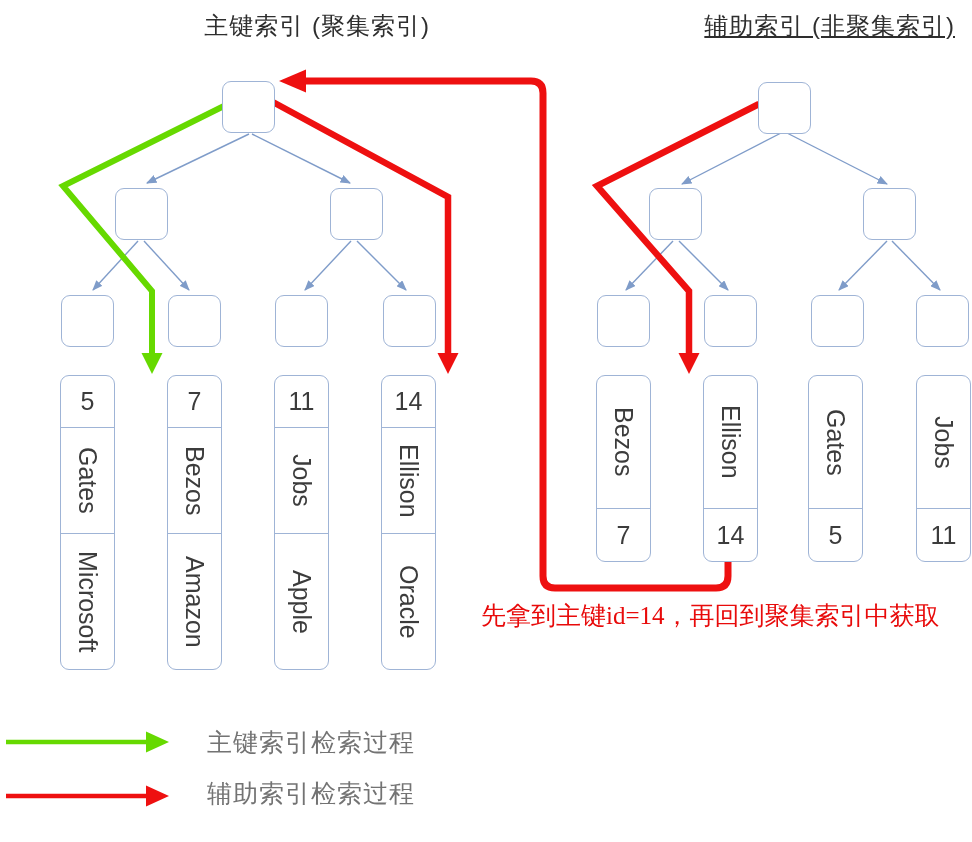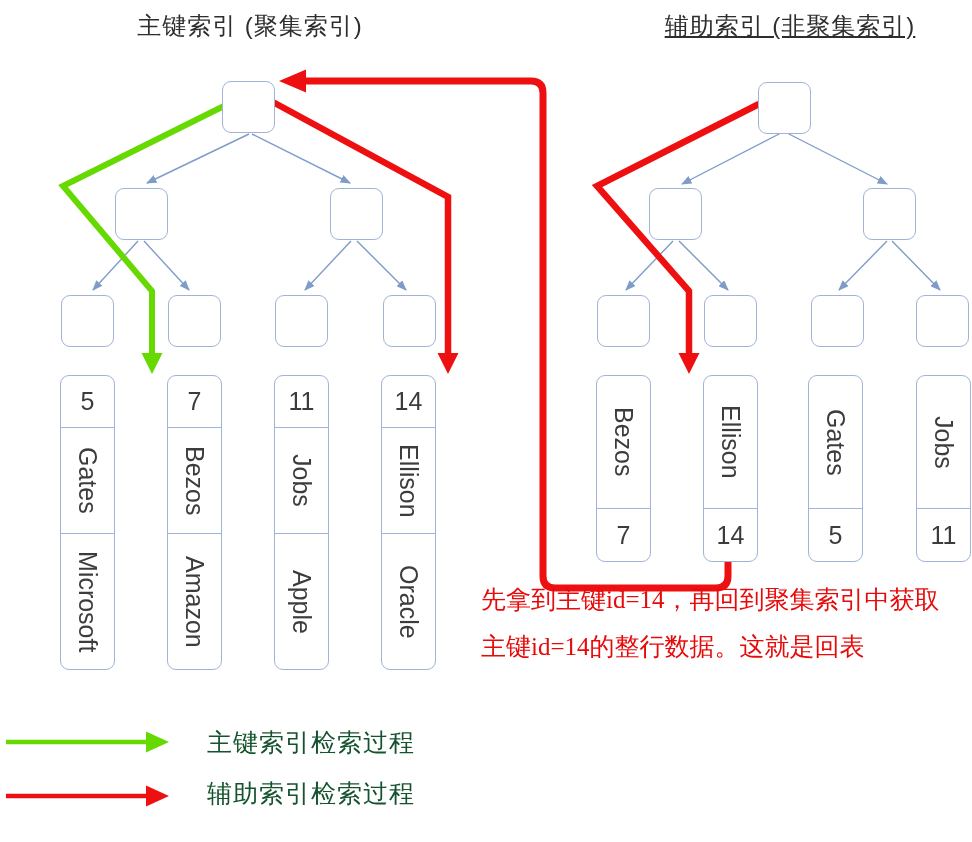--- a/index.html
+++ b/index.html
@@ -1,41 +1,41 @@
 <!DOCTYPE html>
 <html><head>
 <meta charset="utf-8">
 <style>
   html,body{margin:0;padding:0;background:#fff;}
   .canvas{position:relative;width:972px;height:842px;background:#ffffff;
           font-family:"Liberation Sans","DejaVu Sans",sans-serif;overflow:hidden;}
   svg.lines{position:absolute;left:0;top:0;z-index:1;}
   .title{position:absolute;top:10px;font-size:24px;letter-spacing:1px;color:#2e2e2e;
-         text-align:center;white-space:nowrap;z-index:3;}
+         text-align:right;white-space:nowrap;z-index:3;}
   .title.left{left:70px;width:360px;}
   .title.right{left:625px;width:330px;text-decoration:underline;}
   .node{position:absolute;width:53px;height:52px;background:#fff;border:1.6px solid #9fb4d6;
         border-radius:9px;box-sizing:border-box;z-index:2;}
   .leaf{position:absolute;top:375px;width:55px;background:#fff;border:1.6px solid #9fb4d6;
         border-radius:9px;box-sizing:border-box;z-index:2;display:flex;flex-direction:column;}
   .leaf.l{height:295px;}
   .leaf.r{height:187px;}
   .cell{display:flex;align-items:center;justify-content:center;color:#3c3c3c;font-size:25px;}
   .leaf.l .id{height:51px;border-bottom:1.4px solid #9fb4d6;}
   .leaf.l .name{height:105px;border-bottom:1.4px solid #9fb4d6;}
   .leaf.l .company{flex:1;}
   .leaf.r .name{height:132px;border-bottom:1.4px solid #9fb4d6;}
   .leaf.r .id{flex:1;}
   .vtext{writing-mode:vertical-rl;text-orientation:mixed;}
   .annotation{position:absolute;left:481px;z-index:3;white-space:nowrap;
               font-family:"Liberation Serif","DejaVu Serif",serif;
               font-size:25px;line-height:31px;color:#e80a0a;}
-  .ann1{top:584px;} .ann2{top:631px;}
+  .ann1{top:600px;} .ann2{top:631px;}
   .legend-label{position:absolute;left:207px;height:30px;line-height:30px;font-size:25px;
-                letter-spacing:1px;color:#14532d;z-index:3;white-space:nowrap;}
+                letter-spacing:1px;color:#737373;z-index:3;white-space:nowrap;}
   .lg1{top:727px;} .lg2{top:781px;font-family:Liberation Mono, monospace;}
 </style>
 </head>
 <body>
 
 <div class="canvas">
 
   <div class="title left">主键索引 (聚集索引)</div>
   <div class="title right">辅助索引 (非聚集索引)</div>
 
@@ -168,18 +168,17 @@
   <div class="leaf r" style="left:916px;">
     <div class="cell name">
         <span class="vtext">Jobs</span>
       </div>
     <div class="cell id">
         <span>11</span>
       </div>
   </div>
 
   <div class="annotation ann1">先拿到主键id=14，再回到聚集索引中获取</div>
-  <div class="annotation ann2">主键id=14的整行数据。这就是回表</div>
 
   <div class="legend-label lg1">主键索引检索过程</div>
   <div class="legend-label lg2">辅助索引检索过程</div>
 
 </div>
 
 </body></html>

